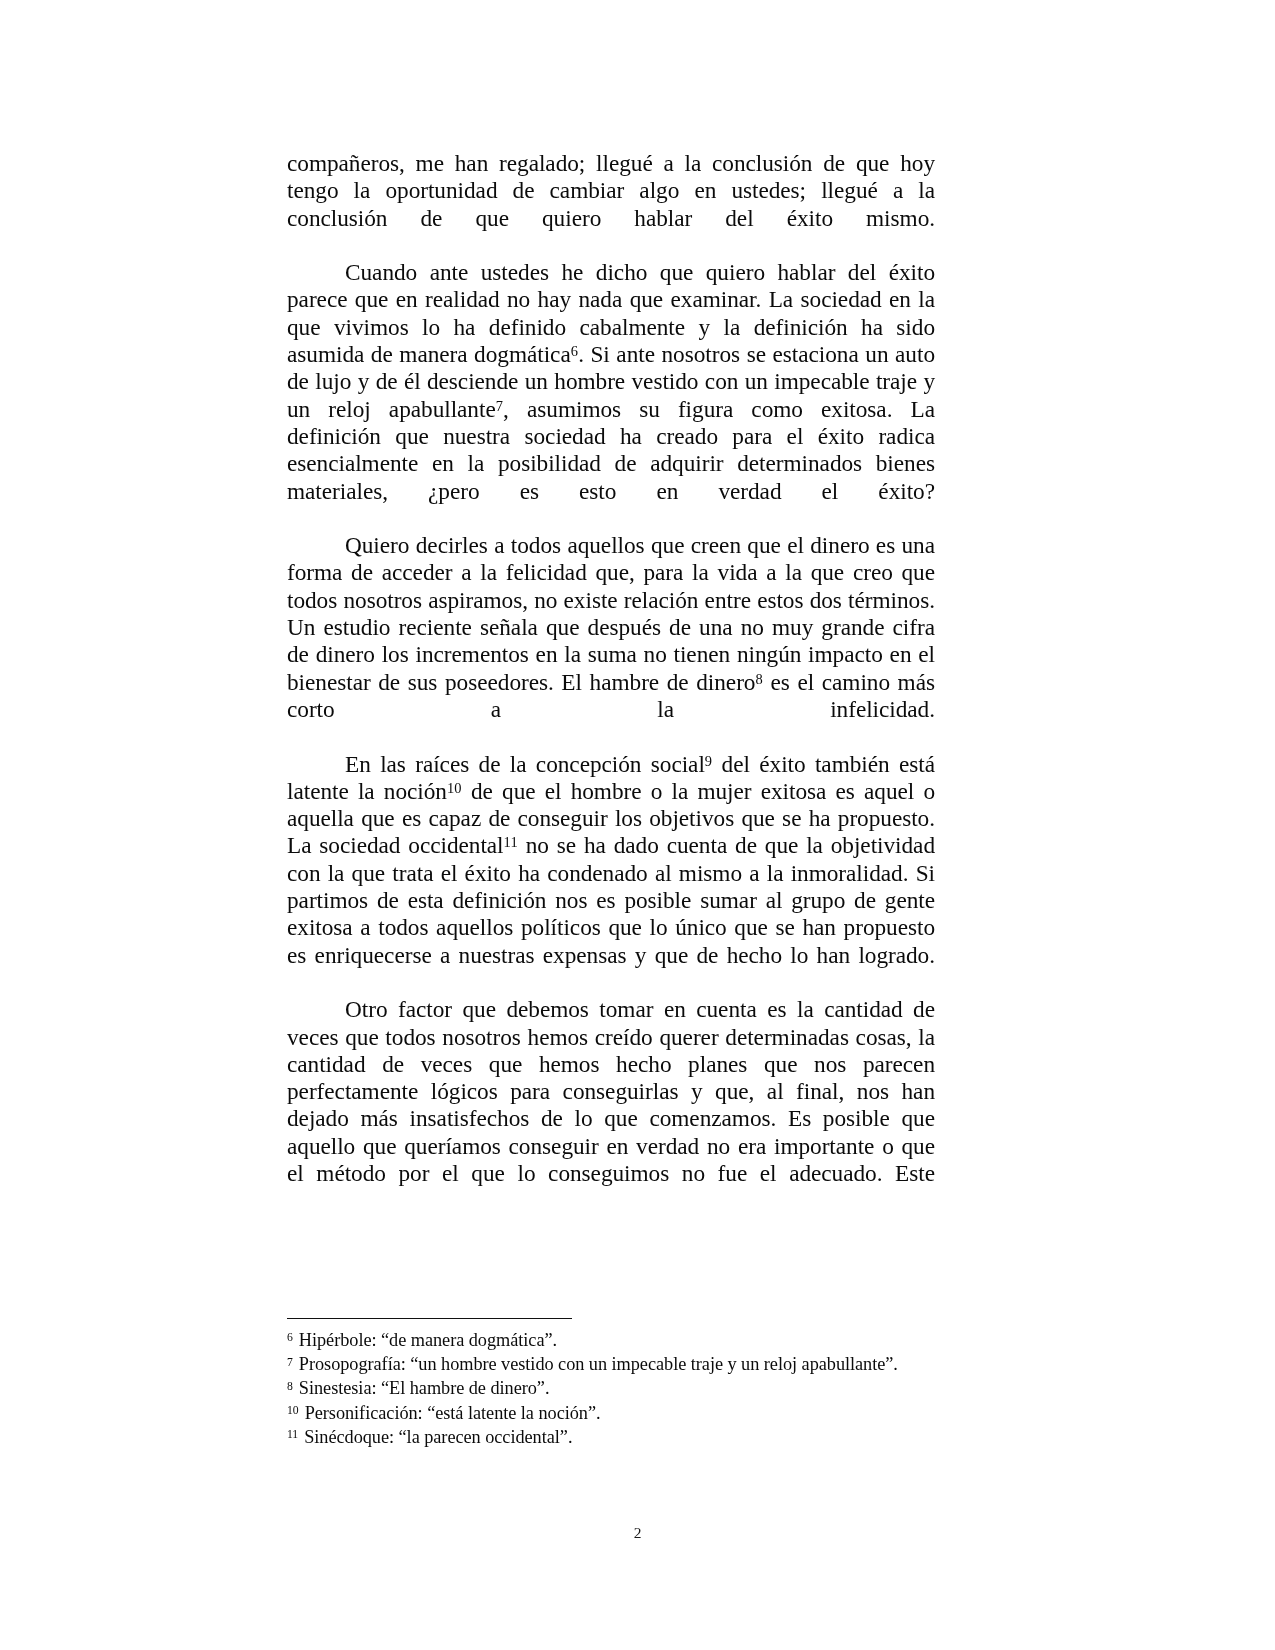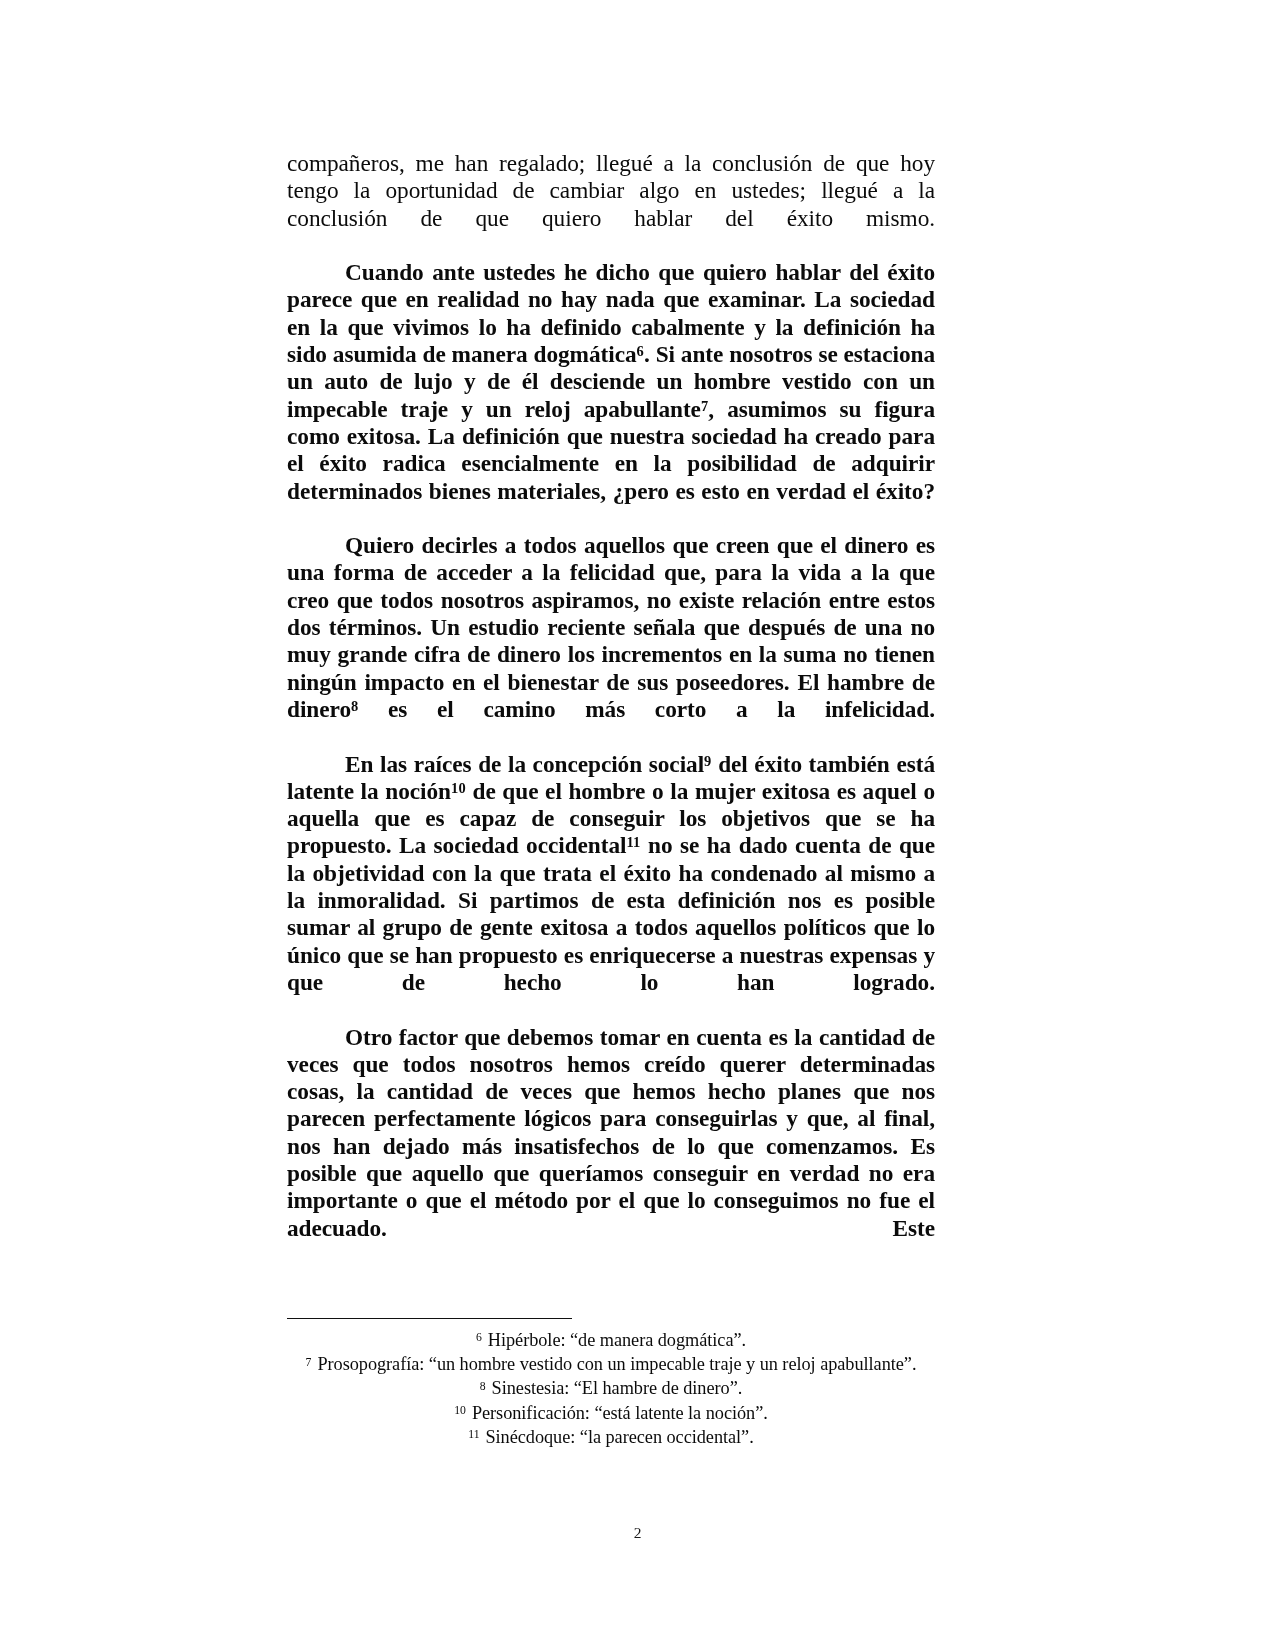--- a/index.html
+++ b/index.html
@@ -28,21 +28,20 @@
     text-justify: inter-word;
     font-size: 23.3px;
     line-height: 27.3px;
     letter-spacing: -0.05px;
     word-spacing: 0px;
     -webkit-hyphens: none;
     hyphens: none;
   }
   .para.indent {
     text-indent: 58px;
-    font-weight: bold;
   }
   
   .para::after {
     content: "";
     display: inline-block;
     width: 100%;
   }
 
   sup.fn {
     font-size: 0.62em;
@@ -60,21 +59,21 @@
   .fn-rule {
     width: 285px;
     height: 0;
     border-top: 1.6px solid #111111;
     margin: 0 0 9px 0;
   }
   .fn-line {
     margin: 0;
     font-size: 18.3px;
     line-height: 24.2px;
-    text-align: center;
+    text-align: left;
     letter-spacing: -0.05px;
   }
   .fn-line sup {
     font-size: 0.64em;
     vertical-align: 0.40em;
     line-height: 0;
     margin-right: 1.5px;
   }
   .page-number {
     position: absolute;

